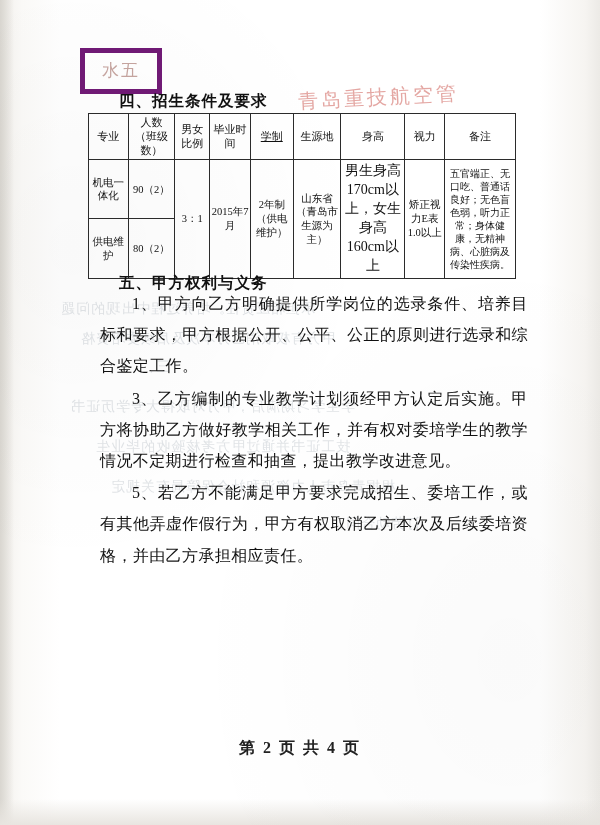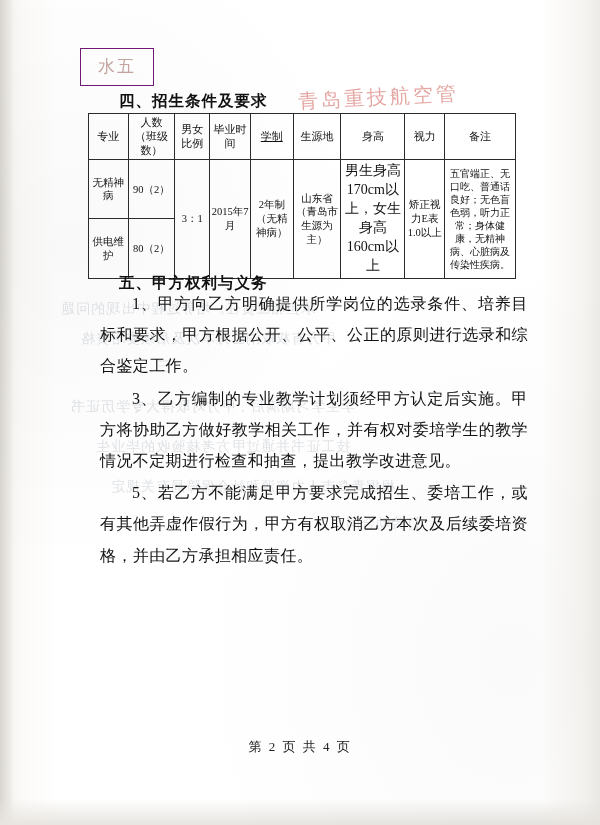--- a/index.html
+++ b/index.html
@@ -73,21 +73,21 @@
     white-space: nowrap;
     pointer-events: none;
   }
 
   .corner-box {
     position: absolute;
     left: 80px;
     top: 48px;
     width: 72px;
     height: 36px;
-    border: 1px solid #701a75;
+    border: 5px solid #701a75;
     color: rgba(150,90,80,0.55);
     font-size: 17px;
     line-height: 36px;
     text-align: center;
     letter-spacing: 2px;
   }
 
   .section-heading {
     font-size: 15.5px;
     font-weight: bold;
@@ -169,23 +169,24 @@
     margin: 0 0 1px 0;
     text-indent: 2em;
   }
 
   .footer {
     position: absolute;
     left: 0;
     right: 0;
     top: 738px;
     text-align: center;
-    font-size: 13px;
+    font-size: 16px;
     letter-spacing: 2px;
     color: #222;
+    font-weight: bold;
   }
 </style>
 </head>
 <body>
 
 <div class="page"></div>
 <div class="edge-left"></div>
 <div class="edge-bottom"></div>
 <div class="scan-noise"></div>
 
@@ -213,25 +214,25 @@
         <th class="col-grad">毕业时间</th>
         <th class="col-system">学制</th>
         <th class="col-origin">生源地</th>
         <th class="col-height">身高</th>
         <th class="col-vision">视力</th>
         <th class="col-remark">备注</th>
       </tr>
     </thead>
     <tbody>
       <tr>
-        <td class="cell-tall vtxt">无精神病</td>
+        <td class="cell-tall vtxt">机电一体化</td>
         <td class="cell-tall">90（2）</td>
         <td rowspan="2">3：1</td>
         <td rowspan="2" class="vtxt">2015年7月</td>
-        <td rowspan="2" class="vtxt">2年制（无精神病）</td>
+        <td rowspan="2" class="vtxt">2年制（供电维护）</td>
         <td rowspan="2" class="vtxt">山东省（青岛市生源为主）</td>
         <td rowspan="2" class="height-cell">男生身高170cm以上，女生身高160cm以上</td>
         <td rowspan="2" class="vtxt">矫正视力E表1.0以上</td>
         <td rowspan="2" class="remark-cell">五官端正、无口吃、普通话良好；无色盲色弱，听力正常；身体健康，无精神病、心脏病及传染性疾病。</td>
       </tr>
       <tr>
         <td class="cell-tall vtxt">供电维护</td>
         <td class="cell-tall">80（2）</td>
       </tr>
     </tbody>

